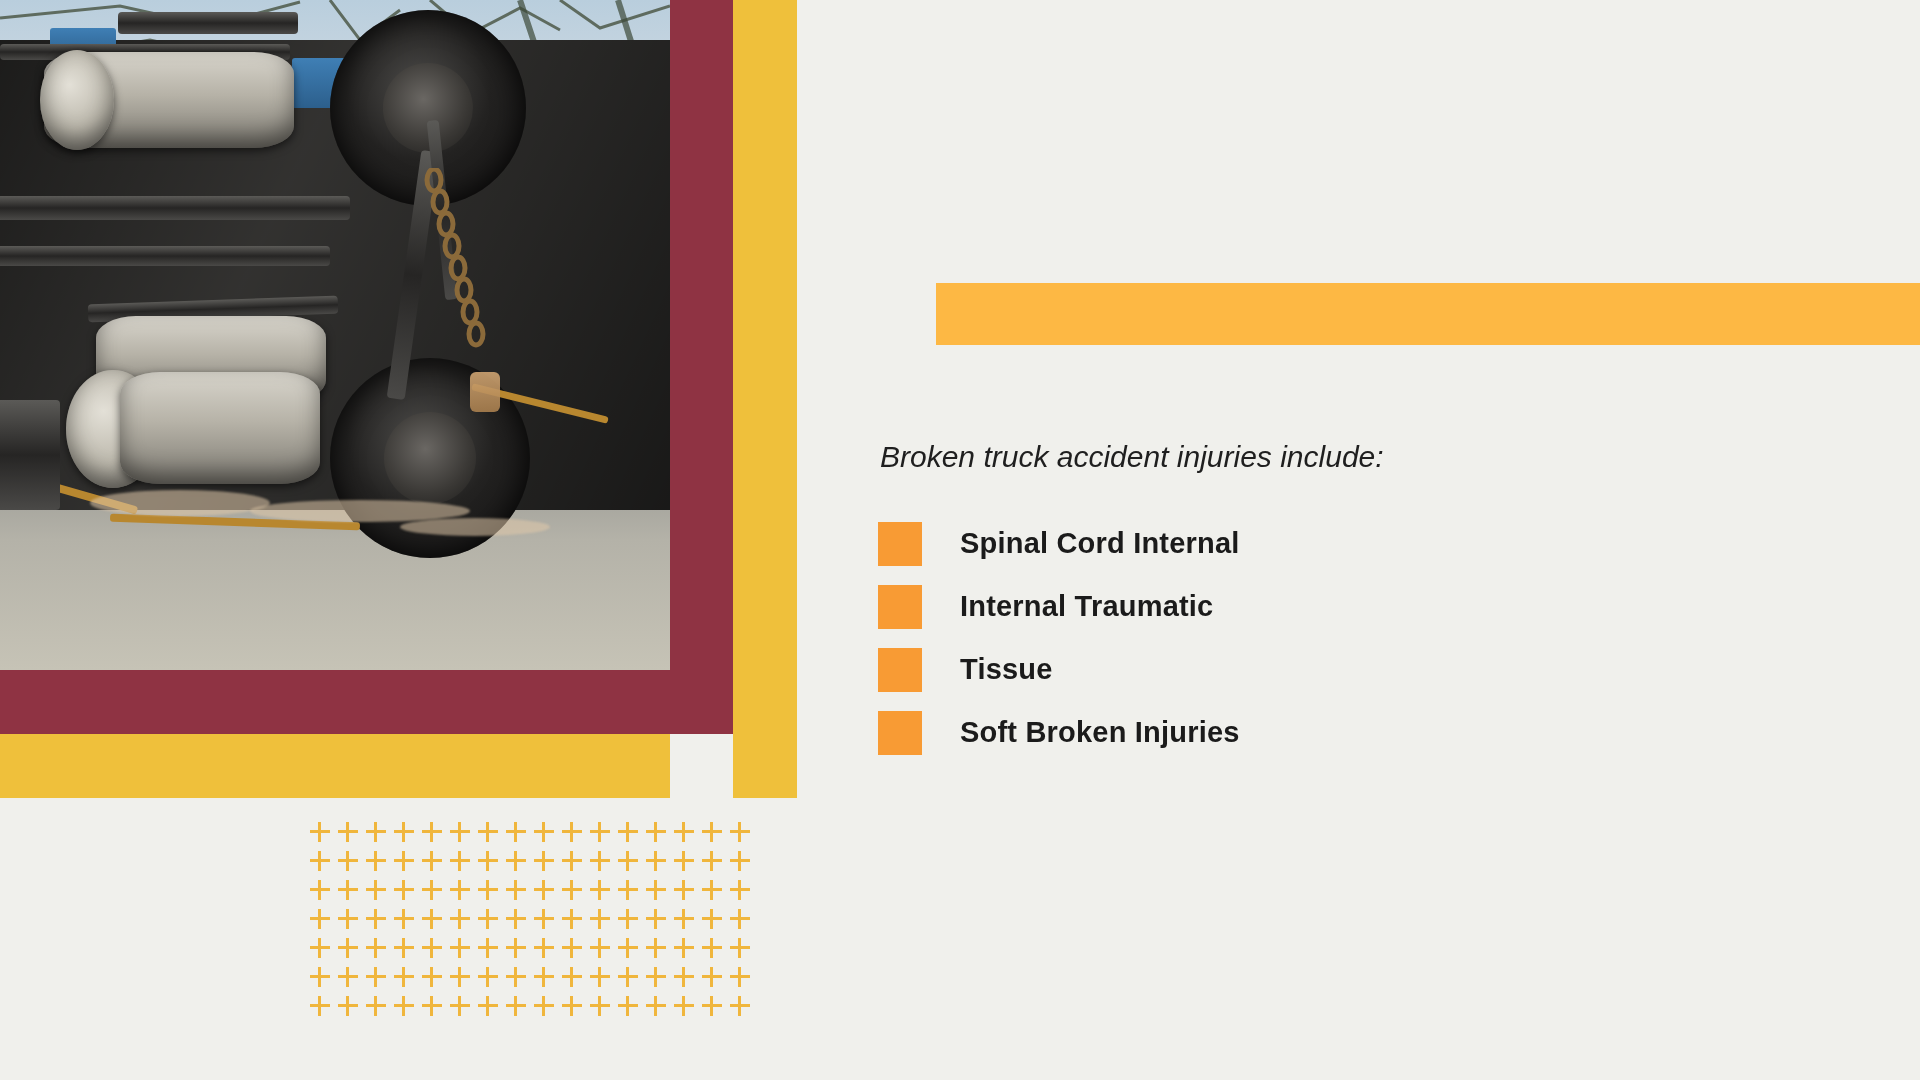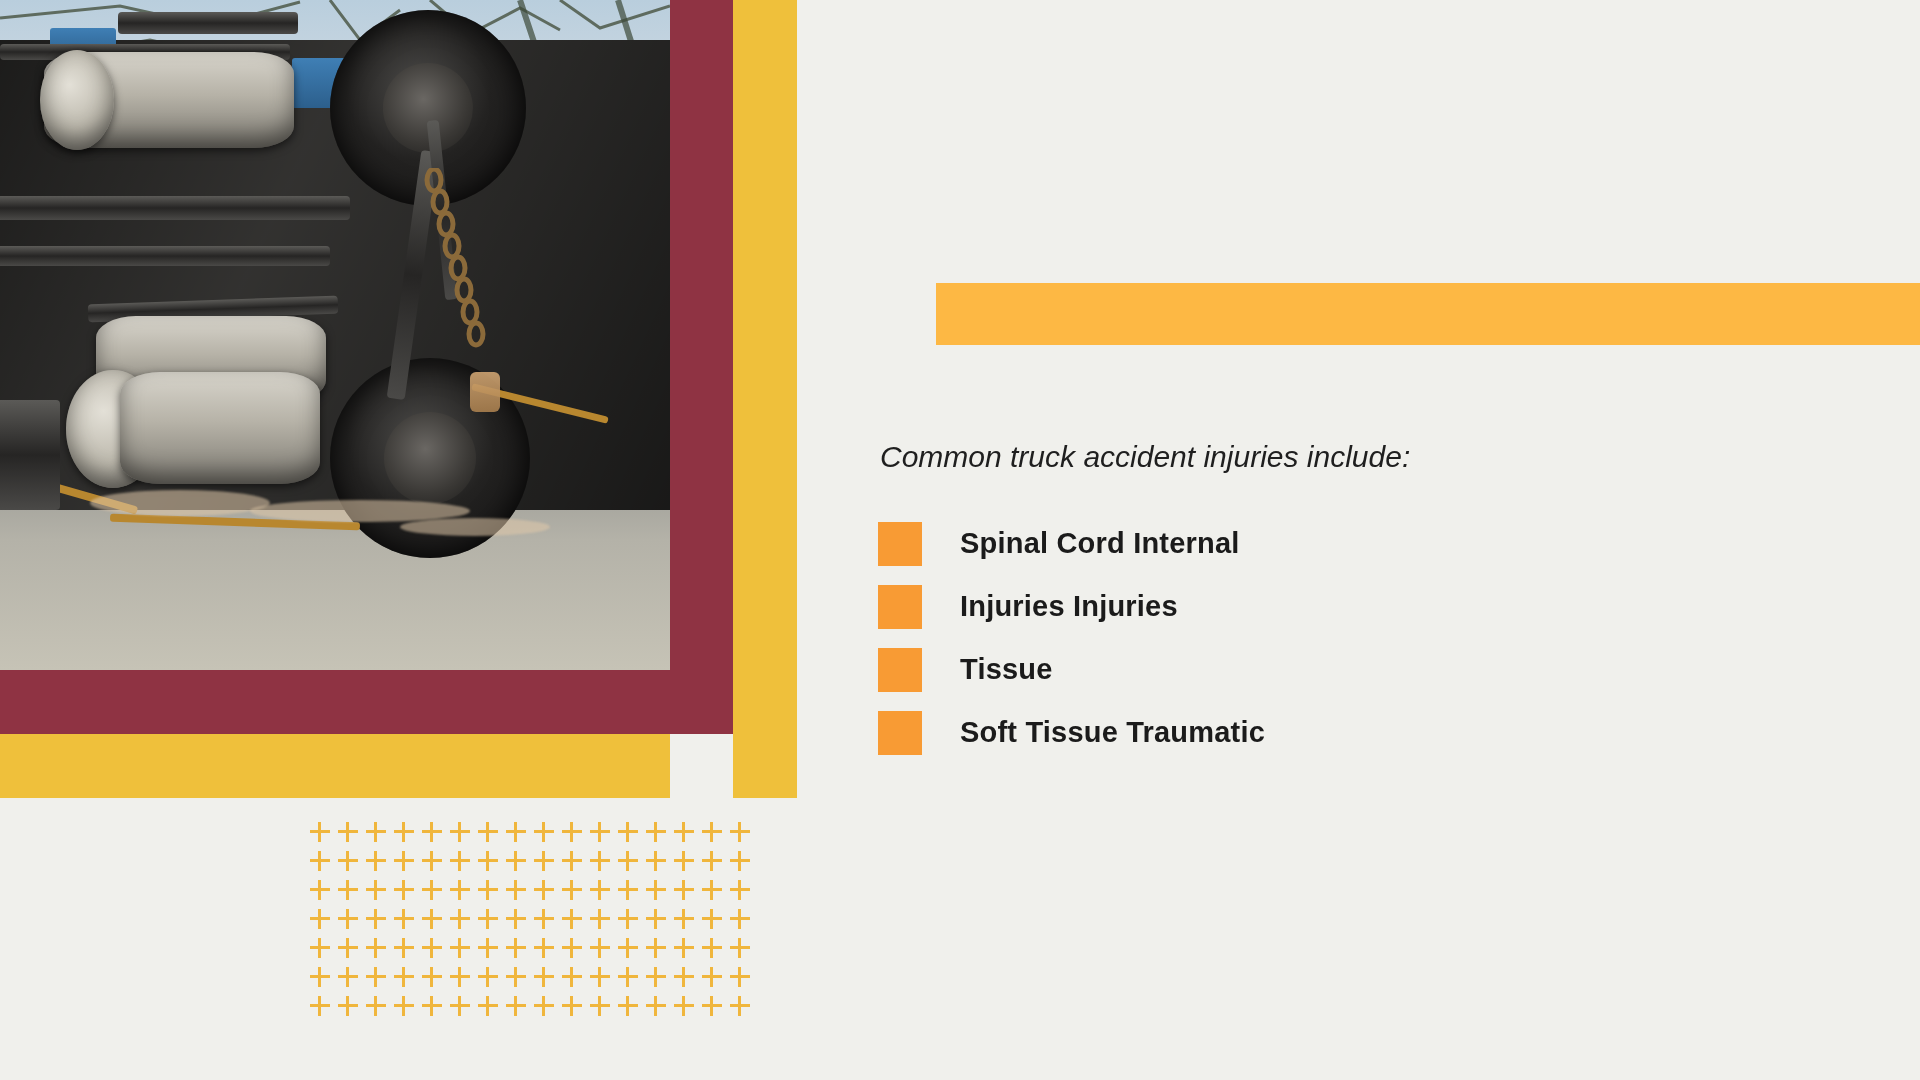--- a/index.html
+++ b/index.html
@@ -430,34 +430,34 @@
       <div class="plus" style="left: 280px; top: 174px;"></div>
       <div class="plus" style="left: 308px; top: 174px;"></div>
       <div class="plus" style="left: 336px; top: 174px;"></div>
       <div class="plus" style="left: 364px; top: 174px;"></div>
       <div class="plus" style="left: 392px; top: 174px;"></div>
       <div class="plus" style="left: 420px; top: 174px;"></div>
     </div>
 
   <div class="accent-bar"></div>
 
-  <div class="intro-text">Common truck accident injuries include:</div>
+  <div class="intro-text">Broken truck accident injuries include:</div>
 
   <div class="injury-list" id="injury-list">
       <div class="injury-item">
         <div class="injury-bullet" style="background: rgb(248, 155, 52);"></div>
         <div class="injury-label">Spinal Cord Internal</div>
       </div>
       <div class="injury-item">
         <div class="injury-bullet" style="background: rgb(248, 155, 52);"></div>
-        <div class="injury-label">Injuries Injuries</div>
+        <div class="injury-label">Internal Traumatic</div>
       </div>
       <div class="injury-item">
         <div class="injury-bullet" style="background: rgb(248, 155, 52);"></div>
         <div class="injury-label">Tissue</div>
       </div>
       <div class="injury-item">
         <div class="injury-bullet" style="background: rgb(248, 155, 52);"></div>
-        <div class="injury-label">Soft Tissue Traumatic</div>
+        <div class="injury-label">Soft Broken Injuries</div>
       </div>
     </div>
 
 </div>
 
 </body></html>

